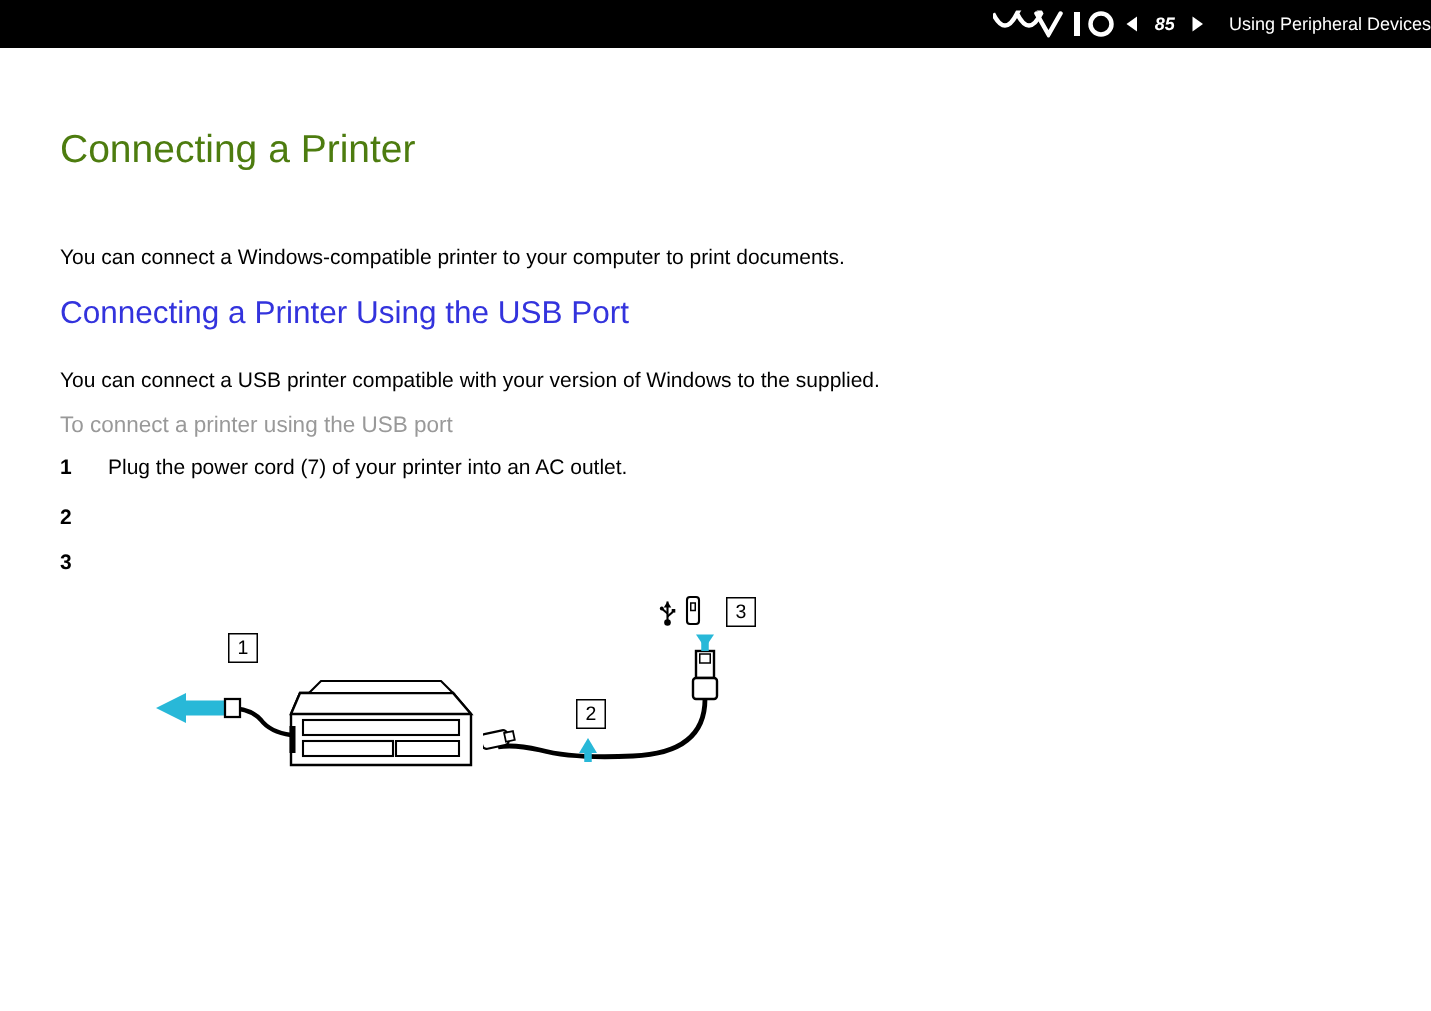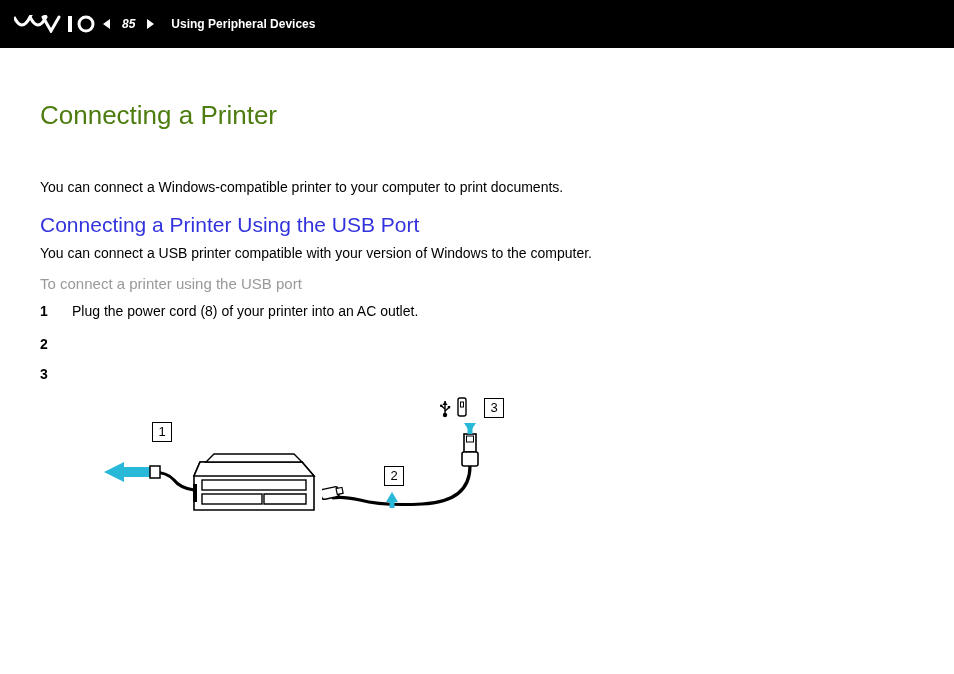--- a/index.html
+++ b/index.html
@@ -5,24 +5,24 @@
     * { margin: 0; padding: 0; box-sizing: border-box; }
     body {
       font-family: Arial, Helvetica, sans-serif;
       width: 954px;
       height: 674px;
       background: #fff;
       position: relative;
     }
     .header-bar {
       background: #000;
-      height: 48px;
-      display: flex;
-      align-items: center;
-      justify-content: flex-start;
+      height: 32px;
+      display: flex;
+      align-items: center;
+      justify-content: flex-end;
       padding: 0 0 0 14px;
     }
     .vaio-logo {
       color: #fff;
       display: flex;
       align-items: center;
     }
     .header-right {
       display: flex;
       align-items: center;
@@ -36,21 +36,21 @@
     .page-num {
       color: #fff;
       font-size: 12px;
       font-style: italic;
       font-weight: bold;
       margin: 0 2px;
     }
     .header-text {
       color: #fff;
       font-size: 12px;
-      font-weight: bold;
+      font-weight: normal;
       margin-left: 8px;
     }
     .content {
       padding: 52px 40px 0 40px;
     }
     .h1 {
       font-size: 26px;
       font-weight: normal;
       color: #4d7c0f;
       margin-bottom: 1px;
@@ -58,21 +58,21 @@
     .intro {
       font-size: 14px;
       color: #000;
       margin-bottom: 18px;
       margin-top: 48px;
     }
     .h2 {
       font-size: 21px;
       color: #3333dd;
       font-weight: normal;
-      margin-bottom: 8px;
+      margin-bottom: 24px;
     }
     .sub-intro {
       font-size: 14px;
       color: #000;
       margin-bottom: 14px;
     }
     .h3 {
       font-size: 15px;
       color: #999;
       font-weight: normal;
@@ -152,28 +152,28 @@
     </span>
     <span class="header-text">Using Peripheral Devices</span>
   </div>
 </div>
 
 <div class="content">
   <h1 class="h1">Connecting a Printer</h1>
   <p class="intro">You can connect a Windows-compatible printer to your computer to print documents.</p>
 
   <h2 class="h2">Connecting a Printer Using the USB Port</h2>
-  <p class="sub-intro">You can connect a USB printer compatible with your version of Windows to the computer.</p>
+  <p class="sub-intro">You can connect a USB printer compatible with your version of Windows to the supplied.</p>
 
   <h3 class="h3">To connect a printer using the USB port</h3>
 
   <ol class="step-list">
     <li class="step-item">
       <span class="step-num">1</span>
-      <span class="step-text">Plug the power cord (8) of your printer into an AC outlet.</span>
+      <span class="step-text">Plug the power cord (7) of your printer into an AC outlet.</span>
     </li>
     <li class="step-item">
       <span class="step-num">2</span>
     </li>
     <li class="step-item">
       <span class="step-num">3</span>
     </li>
   </ol>
 
   <div class="diagram-area">

